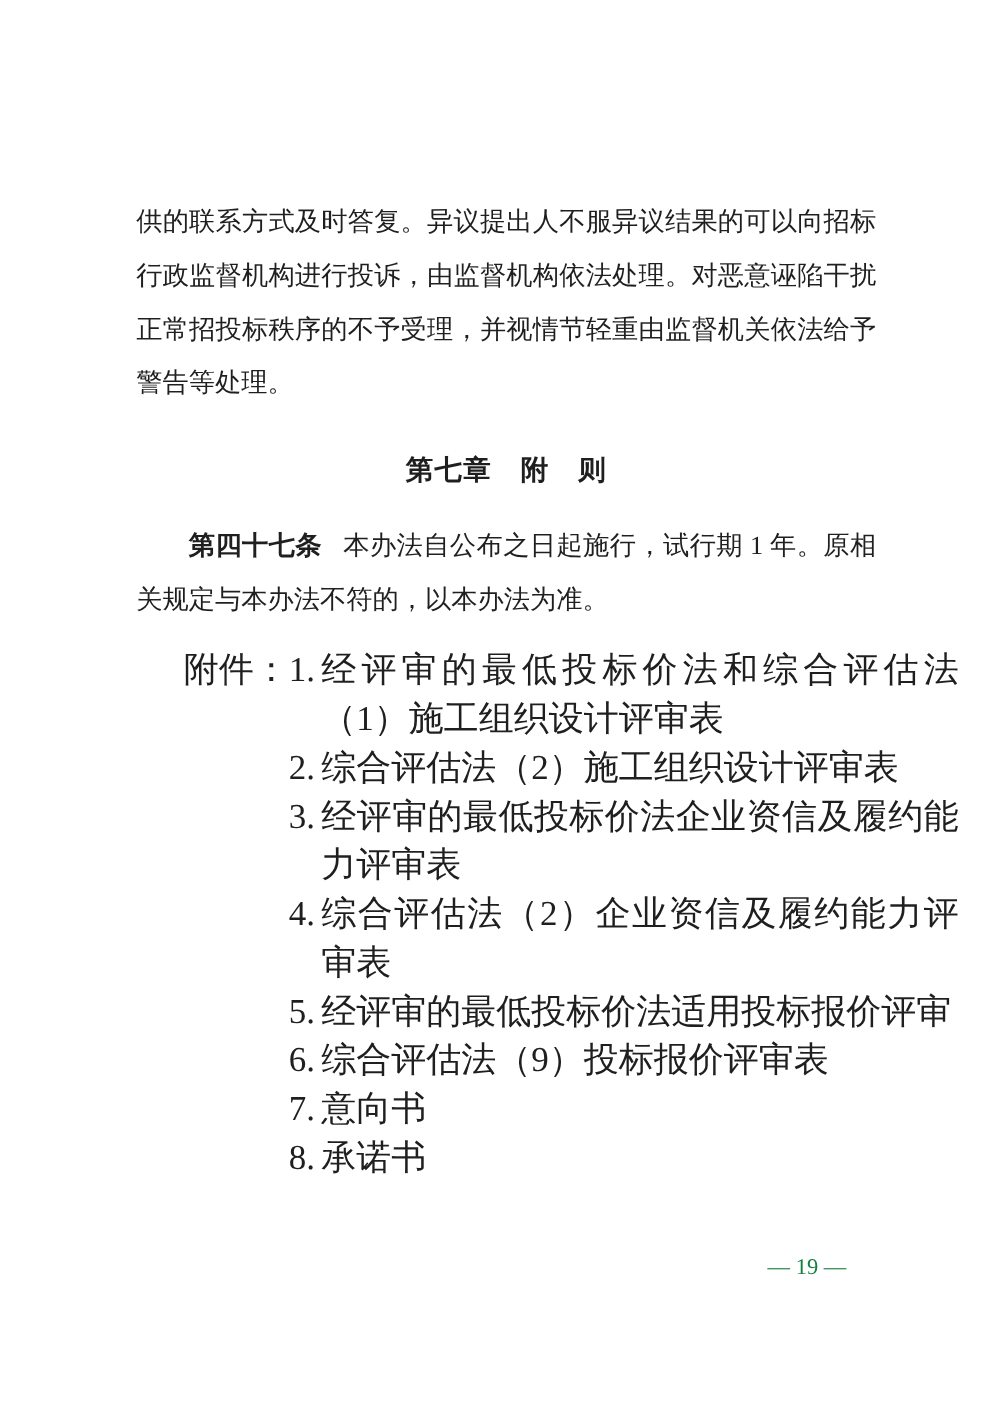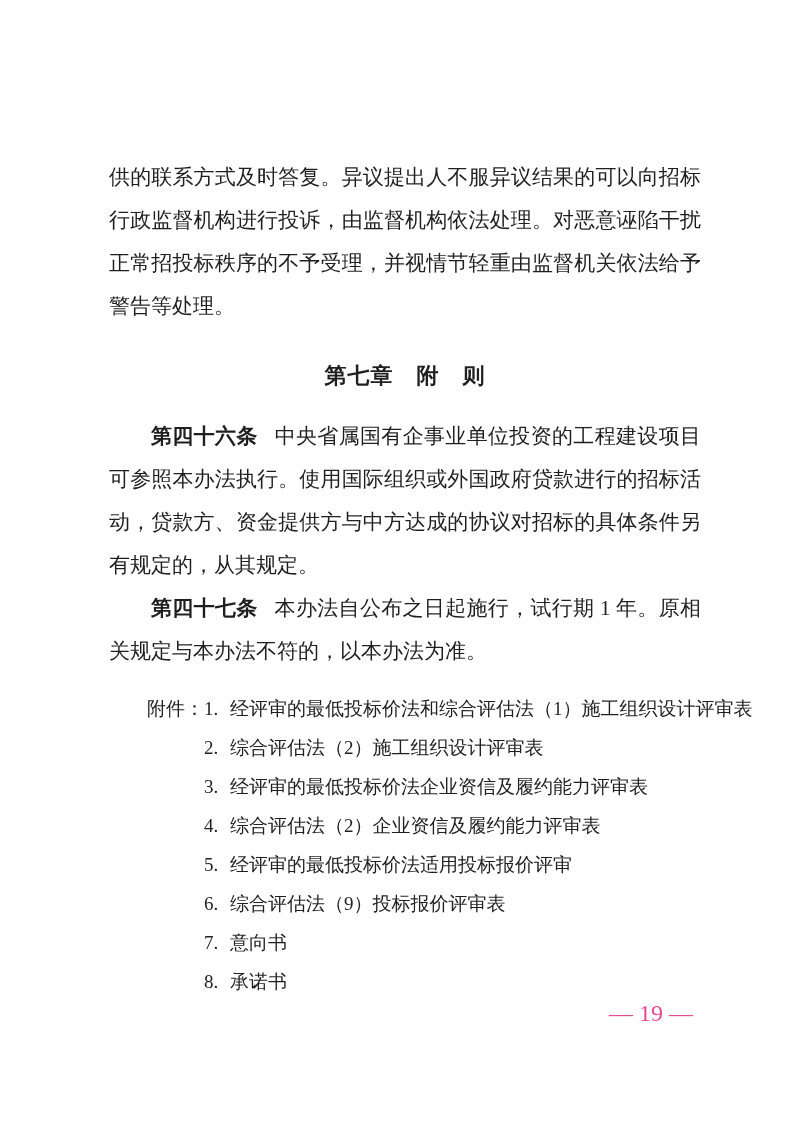--- a/index.html
+++ b/index.html
@@ -44,21 +44,21 @@
     font-weight: bold;
     text-align: center;
     font-family: "Liberation Sans", "DejaVu Sans", sans-serif;
     letter-spacing: 1px;
   }
   .attachments {
     display: flex;
     margin-top: 16px;
     margin-left: 38px;
     width: 620px;
-    font-size: 19px;
+    font-size: 28px;
     line-height: 39px;
   }
   .att-label {
     flex: 0 0 auto;
     white-space: nowrap;
   }
   .att-list {
     flex: 1 1 auto;
   }
   .att-item {
@@ -68,38 +68,37 @@
     flex: 0 0 26px;
   }
   .att-text {
     flex: 1 1 auto;
     text-align: justify;
     text-justify: inter-ideograph;
   }
   .page-number {
     position: absolute;
     top: 1002px;
-    right: 100px;
-    font-size: 24px;
+    right: 116px;
+    font-size: 18px;
     line-height: 22px;
-    color: #ec4899;
+    color: #15803d;
     white-space: nowrap;
   }
 </style>
 </head>
 <body>
 
 <div class="page">
   <div class="content">
 
     <p class="body-para">供的联系方式及时答复。异议提出人不服异议结果的可以向招标行政监督机构进行投诉，由监督机构依法处理。对恶意诬陷干扰正常招投标秩序的不予受理，并视情节轻重由监督机关依法给予警告等处理。</p>
 
     <h2 class="chapter-heading">第七章　附　则</h2>
 
-    <p class="body-para article"><span class="article-num">第四十六条</span><span class="article-text">中央省属国有企事业单位投资的工程建设项目可参照本办法执行。使用国际组织或外国政府贷款进行的招标活动，贷款方、资金提供方与中方达成的协议对招标的具体条件另有规定的，从其规定。</span></p>
 
     <p class="body-para article"><span class="article-num">第四十七条</span><span class="article-text">本办法自公布之日起施行，试行期 1 年。原相关规定与本办法不符的，以本办法为准。</span></p>
 
     <div class="attachments">
       <div class="att-label">附件：</div>
       <div class="att-list">
 
         <div class="att-item">
           <span class="att-num">1.</span>
           <span class="att-text">经评审的最低投标价法和综合评估法（1）施工组织设计评审表</span>

